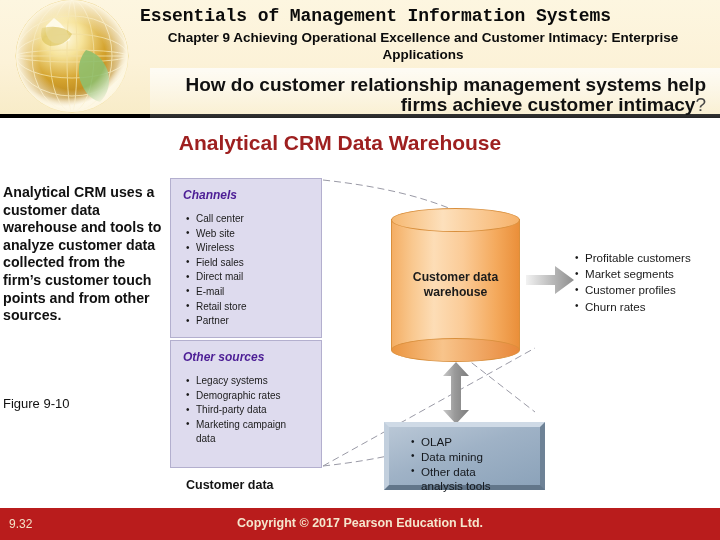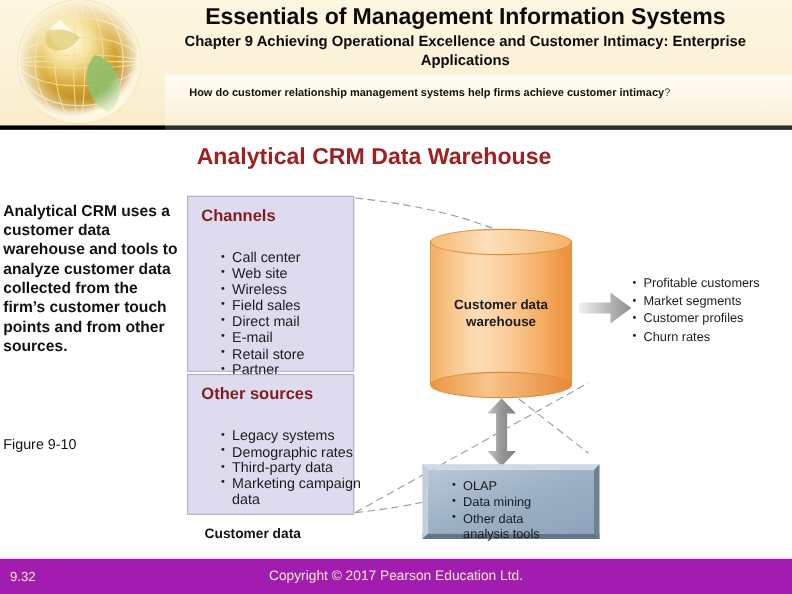--- a/index.html
+++ b/index.html
@@ -42,45 +42,46 @@
   .globe {
     position: absolute;
     left: 2px; top: -6px;
     width: 140px; height: 128px;
     overflow: hidden;
   }
   .header-title {
     position: absolute;
     left: 140px; top: 6px;
     width: 566px;
-    text-align: center;
-    font-size: 21px;
+    font-size: 18px;
     font-weight: bold;
     color: #0b0b0b;
     letter-spacing: -0.1px;
     line-height: 20px;
+    font-family: Liberation Mono, monospace;
   }
   .header-subtitle {
     position: absolute;
     left: 140px; top: 29px;
     width: 566px;
     text-align: center;
     font-size: 13.5px;
     font-weight: bold;
     color: #0b0b0b;
     line-height: 17px;
   }
   .header-question {
     position: absolute;
     left: 172px; top: 75px;
     width: 534px;
-    font-size: 10px;
+    font-size: 19px;
     font-weight: bold;
     color: #111111;
     line-height: 20px;
+    text-align: right;
   }
   .header-question .qmark {
     font-weight: normal;
     color: #444;
   }
 
   
   .slide-title {
     position: absolute;
     left: 0; top: 131px;
@@ -127,31 +128,32 @@
     background: #dedbee;
     border: 1px solid #b3afce;
     box-sizing: border-box;
   }
   #channels-box { left: 7px; top: 8px; width: 152px; height: 160px; }
   #other-sources-box { left: 7px; top: 170px; width: 152px; height: 128px; }
 
   .box-heading {
     position: absolute;
     left: 12px; top: 9px;
-    font-size: 15px;
-    font-weight: bold;
-    color: #7f1d1d;
+    font-size: 12px;
+    font-weight: bold;
+    color: #4c1d95;
+    font-style: italic;
   }
   .box-list {
     position: absolute;
     left: 14px; top: 32px;
-    margin: 16px;
+    margin: 1px;
     padding: 0;
     list-style: none;
-    font-size: 13px;
+    font-size: 10px;
     color: #1a1a1a;
     line-height: 14.6px;
   }
   .box-list li { position: relative; padding-left: 10px; white-space: nowrap; }
   .box-list li::before {
     content: "\2022";
     position: absolute;
     left: 0; top: -0.5px;
     font-size: 10px;
   }
@@ -269,35 +271,35 @@
     content: "\2022";
     position: absolute; left: 0; top: -0.5px;
     font-size: 10px;
   }
 
   
   .footer {
     position: absolute;
     left: 0; top: 508px;
     width: 720px; height: 32px;
-    background: #a21caf;
+    background: #b91c1c;
   }
   .footer-page {
     position: absolute;
     left: 9px; top: 9px;
     font-size: 12px;
     color: #f3e2c8;
   }
   .footer-copy {
     position: absolute;
     left: 0; top: 8px;
     width: 720px;
     text-align: center;
     font-size: 12.5px;
-    font-weight: normal;
+    font-weight: bold;
     color: #f5e6cd;
   }
 </style>
 </head>
 <body>
 
 <div class="slide">
 
   <div class="header">
 

